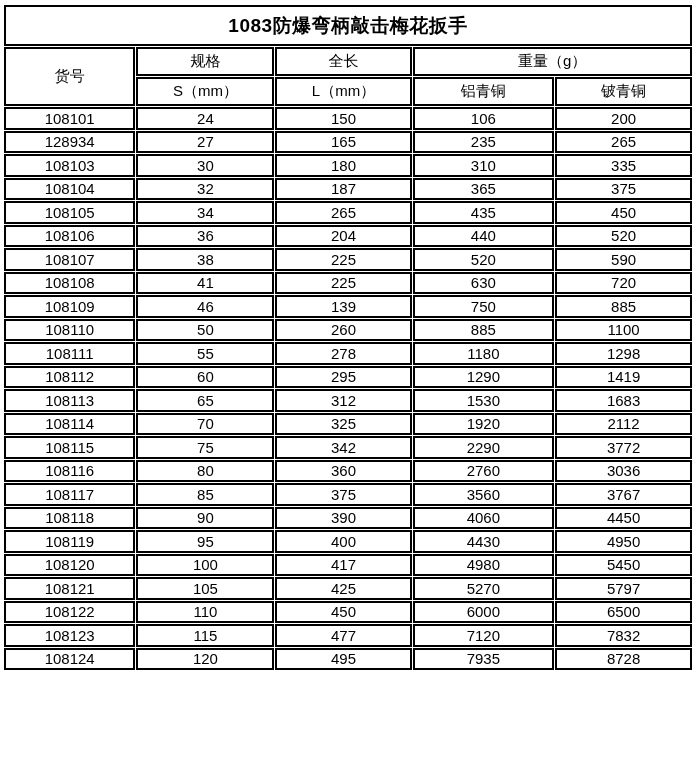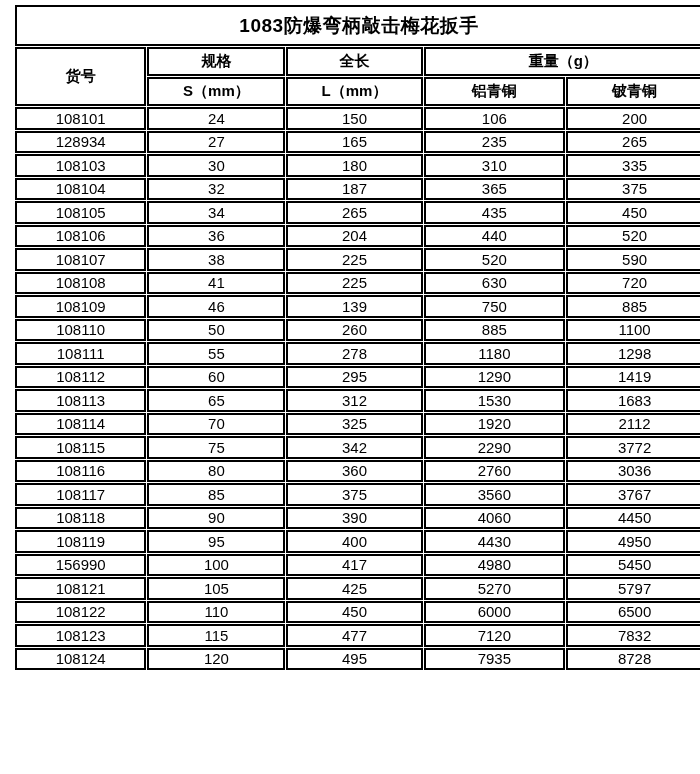--- a/index.html
+++ b/index.html
@@ -8,21 +8,21 @@
     background: #ffffff;
   }
   body {
     width: 700px;
     height: 774px;
     font-family: "Liberation Sans", "DejaVu Sans", sans-serif;
     color: #000000;
     box-sizing: border-box;
   }
   .sheet {
-    padding: 4px 14px;
+    padding: 4px 3px;
   }
   table.spec-table {
     width: 690px;
     table-layout: fixed;
     border-collapse: separate;
     border-spacing: 1.5px;
   }
   table.spec-table td {
     box-sizing: border-box;
     border: 2px solid #000000;
@@ -35,21 +35,21 @@
   }
   td.title-cell {
     height: 41px;
     font-size: 19px;
     font-weight: bold;
     letter-spacing: 0.5px;
   }
   td.head-cell {
     height: 29px;
     font-size: 15px;
-    font-weight: bold;
+    font-weight: normal;
   }
   td.data-cell {
     height: 22.5px;
     font-size: 15px;
     font-weight: normal;
   }
 </style>
 </head>
 <body>
 
@@ -207,21 +207,21 @@
           <td class="data-cell">4450</td>
         </tr>
         <tr>
           <td class="data-cell">108119</td>
           <td class="data-cell">95</td>
           <td class="data-cell">400</td>
           <td class="data-cell">4430</td>
           <td class="data-cell">4950</td>
         </tr>
         <tr>
-          <td class="data-cell">156990</td>
+          <td class="data-cell">108120</td>
           <td class="data-cell">100</td>
           <td class="data-cell">417</td>
           <td class="data-cell">4980</td>
           <td class="data-cell">5450</td>
         </tr>
         <tr>
           <td class="data-cell">108121</td>
           <td class="data-cell">105</td>
           <td class="data-cell">425</td>
           <td class="data-cell">5270</td>

